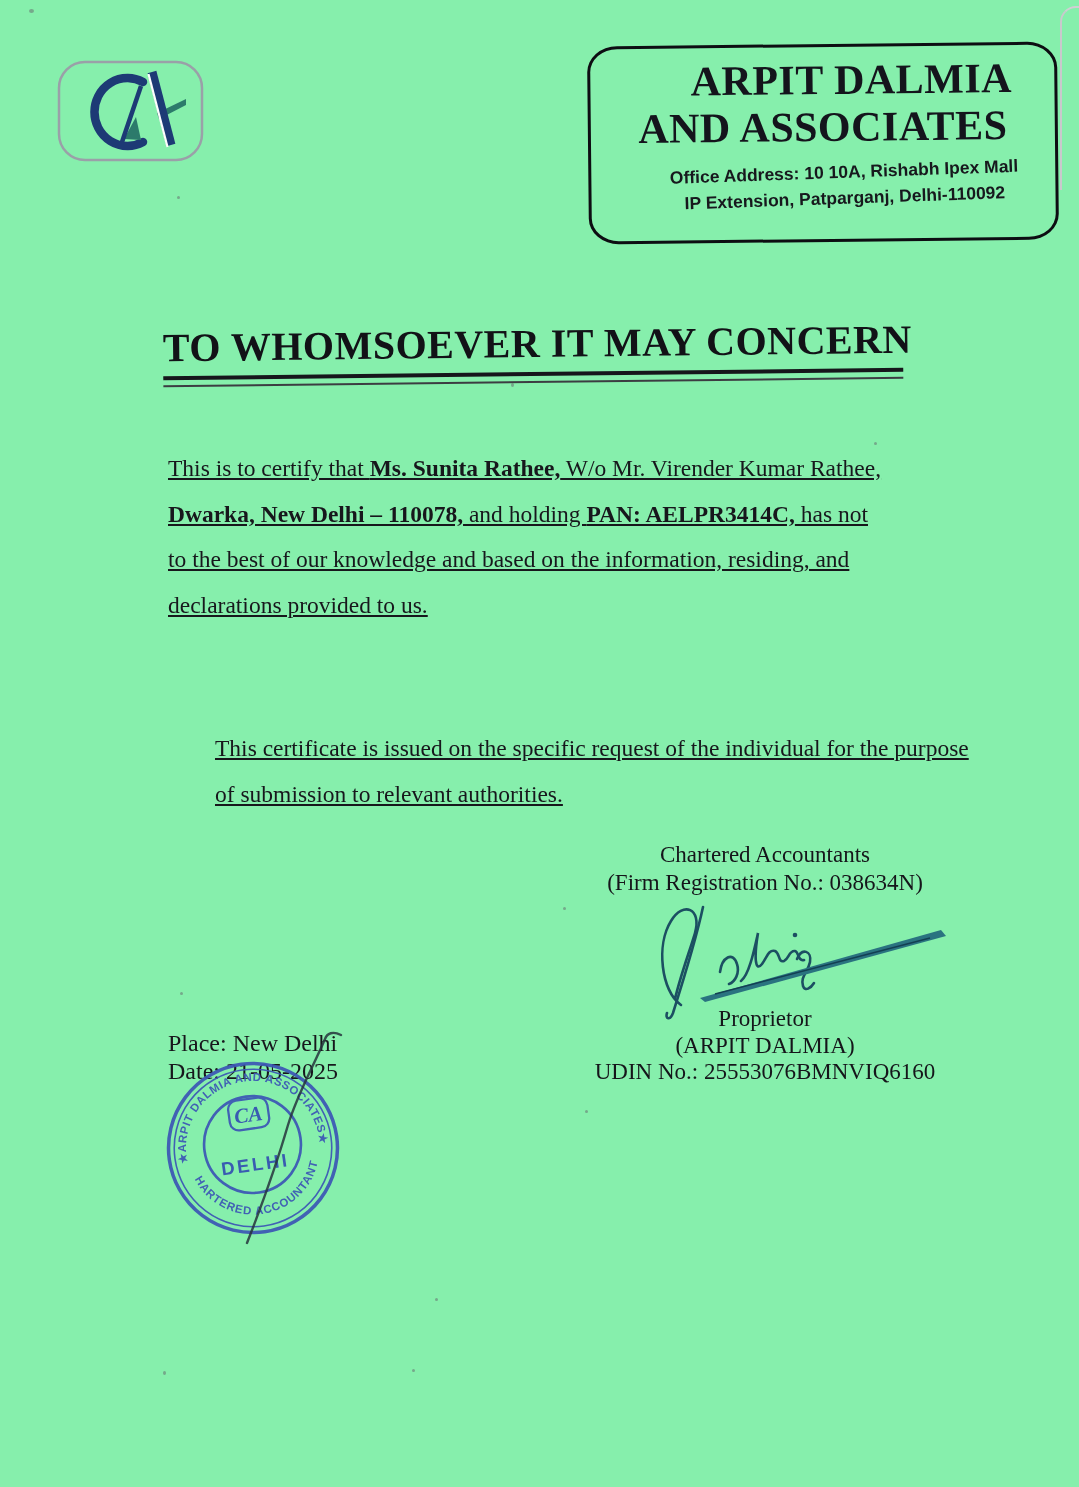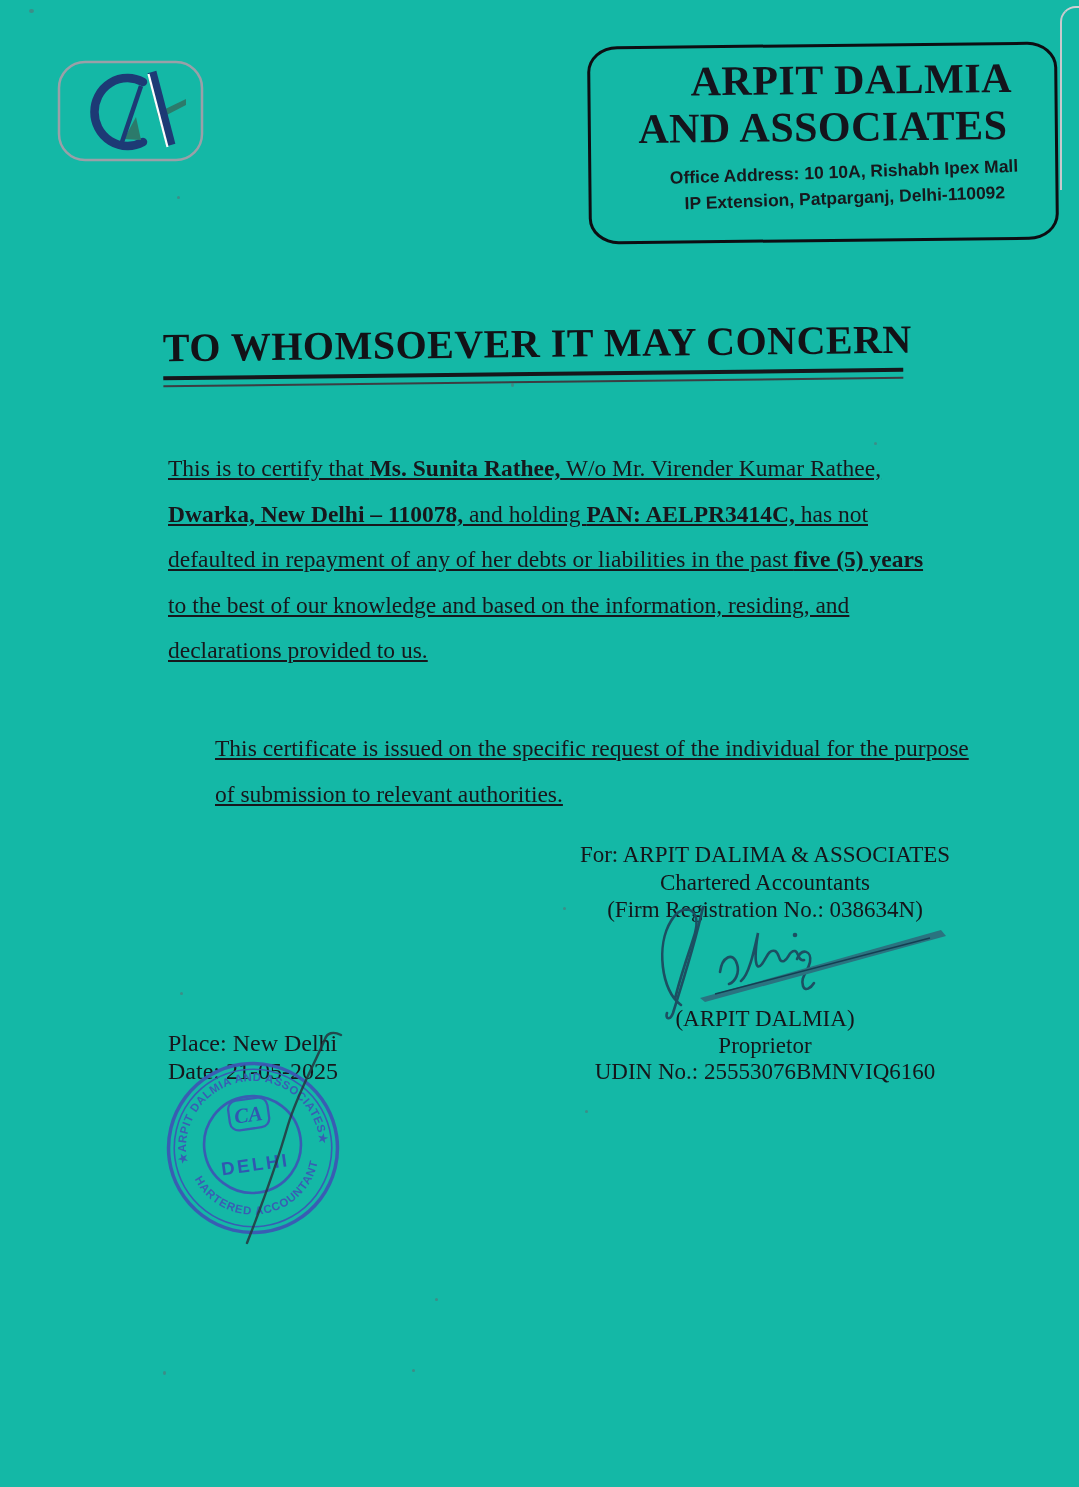--- a/index.html
+++ b/index.html
@@ -1,20 +1,20 @@
 <!DOCTYPE html>
 <html><head>
 <meta charset="utf-8">
 <style>
   html,body{margin:0;padding:0;background:#e8e8e8;}
   .page{
     position:relative;
     width:1079px;height:1487px;
     margin:0 auto;
-    background:#14b8a6;
+    background:#86efac;
     overflow:hidden;
     font-family:"Liberation Serif", serif;
     color:#1b1b1f;
   }
   
   .ca-logo{
     position:absolute;left:57px;top:60px;width:147px;height:102px;
   }
   .corner-artifact{
     position:absolute;left:1060px;top:6px;width:30px;height:182px;
@@ -118,51 +118,49 @@
 
   <div class="doc-title">
     <span>TO WHOMSOEVER IT MAY CONCERN</span>
     <div class="u1"></div>
     <div class="u2"></div>
   </div>
 
   <div class="para p1">
       <div><span>This is to certify that </span><span class="b">Ms. Sunita Rathee,</span><span> W/o Mr. Virender Kumar Rathee,</span></div>
       <div><span class="b">Dwarka, New Delhi – 110078,</span><span> and holding </span><span class="b">PAN: AELPR3414C,</span><span> has not</span></div>
-      <div><span>defaulted in repayment of any of her debts or liabilities in the past </span><span class="b">five (5) years</span></div>
       <div><span>to the best of our knowledge and based on the information, residing, and</span></div>
       <div><span>declarations provided to us.</span></div>
     </div>
   <div class="para p2">
       <div><span>This certificate is issued on the specific request of the individual for the purpose</span></div>
       <div><span>of submission to relevant authorities.</span></div>
     </div>
 
   <div class="sign-top">
-    <div>For: ARPIT DALIMA &amp; ASSOCIATES</div>
     <div>Chartered Accountants</div>
     <div>(Firm Registration No.: 038634N)</div>
   </div>
 
   <svg class="signature-svg" viewBox="0 0 320 125">
     <g fill="none" stroke="#1c4f62" stroke-width="2.6" stroke-linecap="round">
       <path d="M 36,110 C 16,96 11,50 26,26 C 38,6 57,13 50,38 C 44,58 35,82 30,104"></path>
       <path d="M 58,12 C 51,45 40,80 28,118 C 25,126 20,124 22,118"></path>
       <path d="M 75,77 c 2,-15 13,-21 17,-8 c 3,9 -2,18 -8,20"></path>
       <path d="M 96,86 c 8,-6 13,-30 17,-48 c -4,24 -3,40 4,31 c 5,-7 7,-15 13,-13 c 5,2 3,12 9,10 c 5,-2 5,-11 11,-10 c 4,1 3,11 9,9"></path>
       <path d="M 152,64 c 5,-12 15,-8 13,3 c -2,10 -10,15 -7,24 c 2,6 8,2 11,-3"></path>
       <circle cx="150" cy="40" r="2.3" fill="#1c4f62" stroke="none"></circle>
     </g>
     <polygon points="55,103 296,35 301,41 60,107" fill="#2a7380"></polygon>
     <path d="M 70,99 L 285,43" stroke="#133f52" stroke-width="1.4" fill="none"></path>
   </svg>
 
   <div class="sign-names">
+    <div>Proprietor</div>
     <div>(ARPIT DALMIA)</div>
-    <div>Proprietor</div>
     <div>UDIN No.: 25553076BMNVIQ6160</div>
   </div>
 
   <div class="place-date">
     <div>Place: New Delhi</div>
     <div>Date: 21-05-2025</div>
   </div>
 
   <svg class="stamp" viewBox="0 0 200 200">
     <g stroke="#3c57b5" fill="none">

